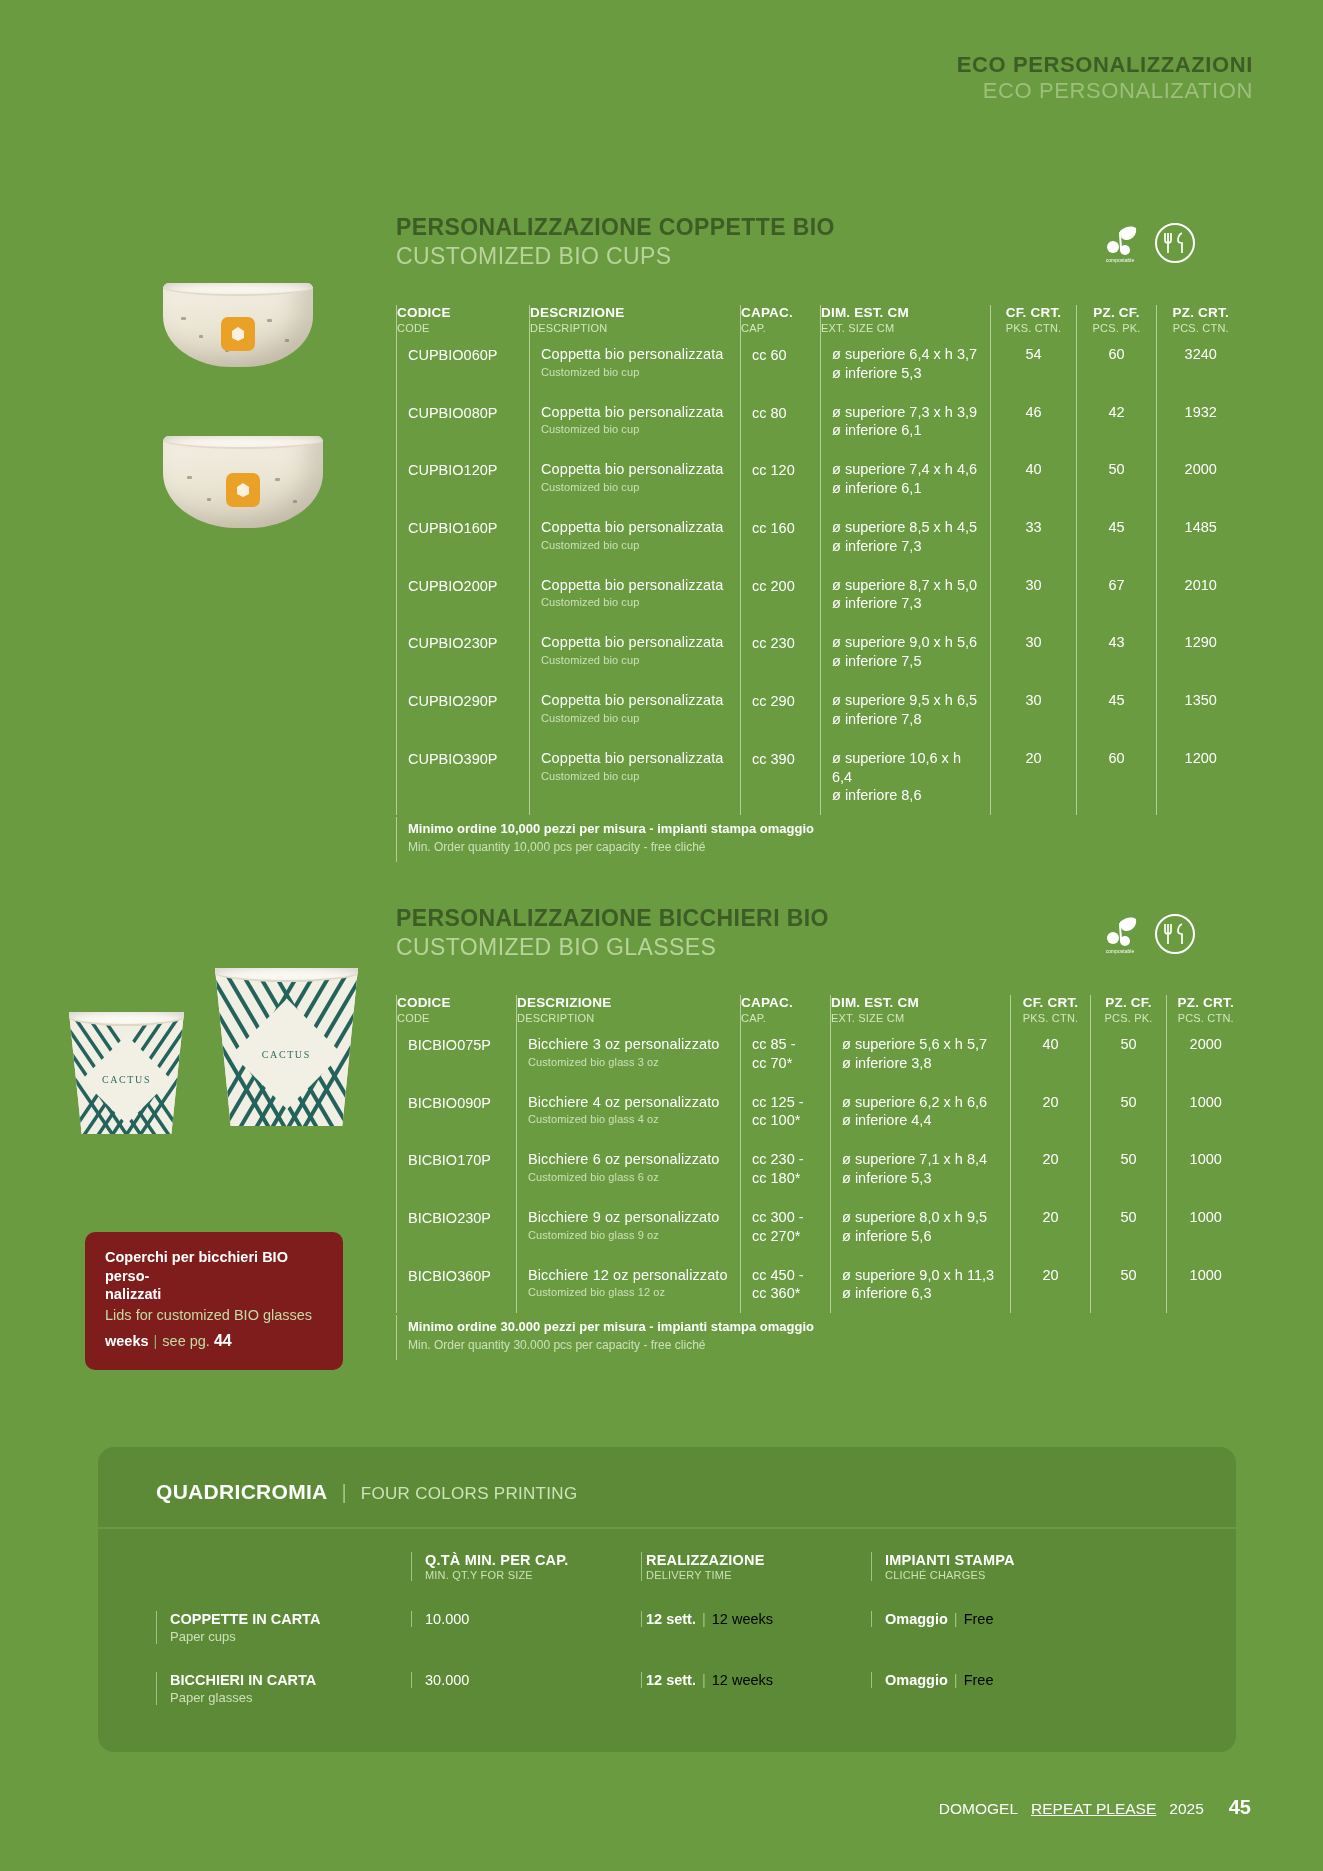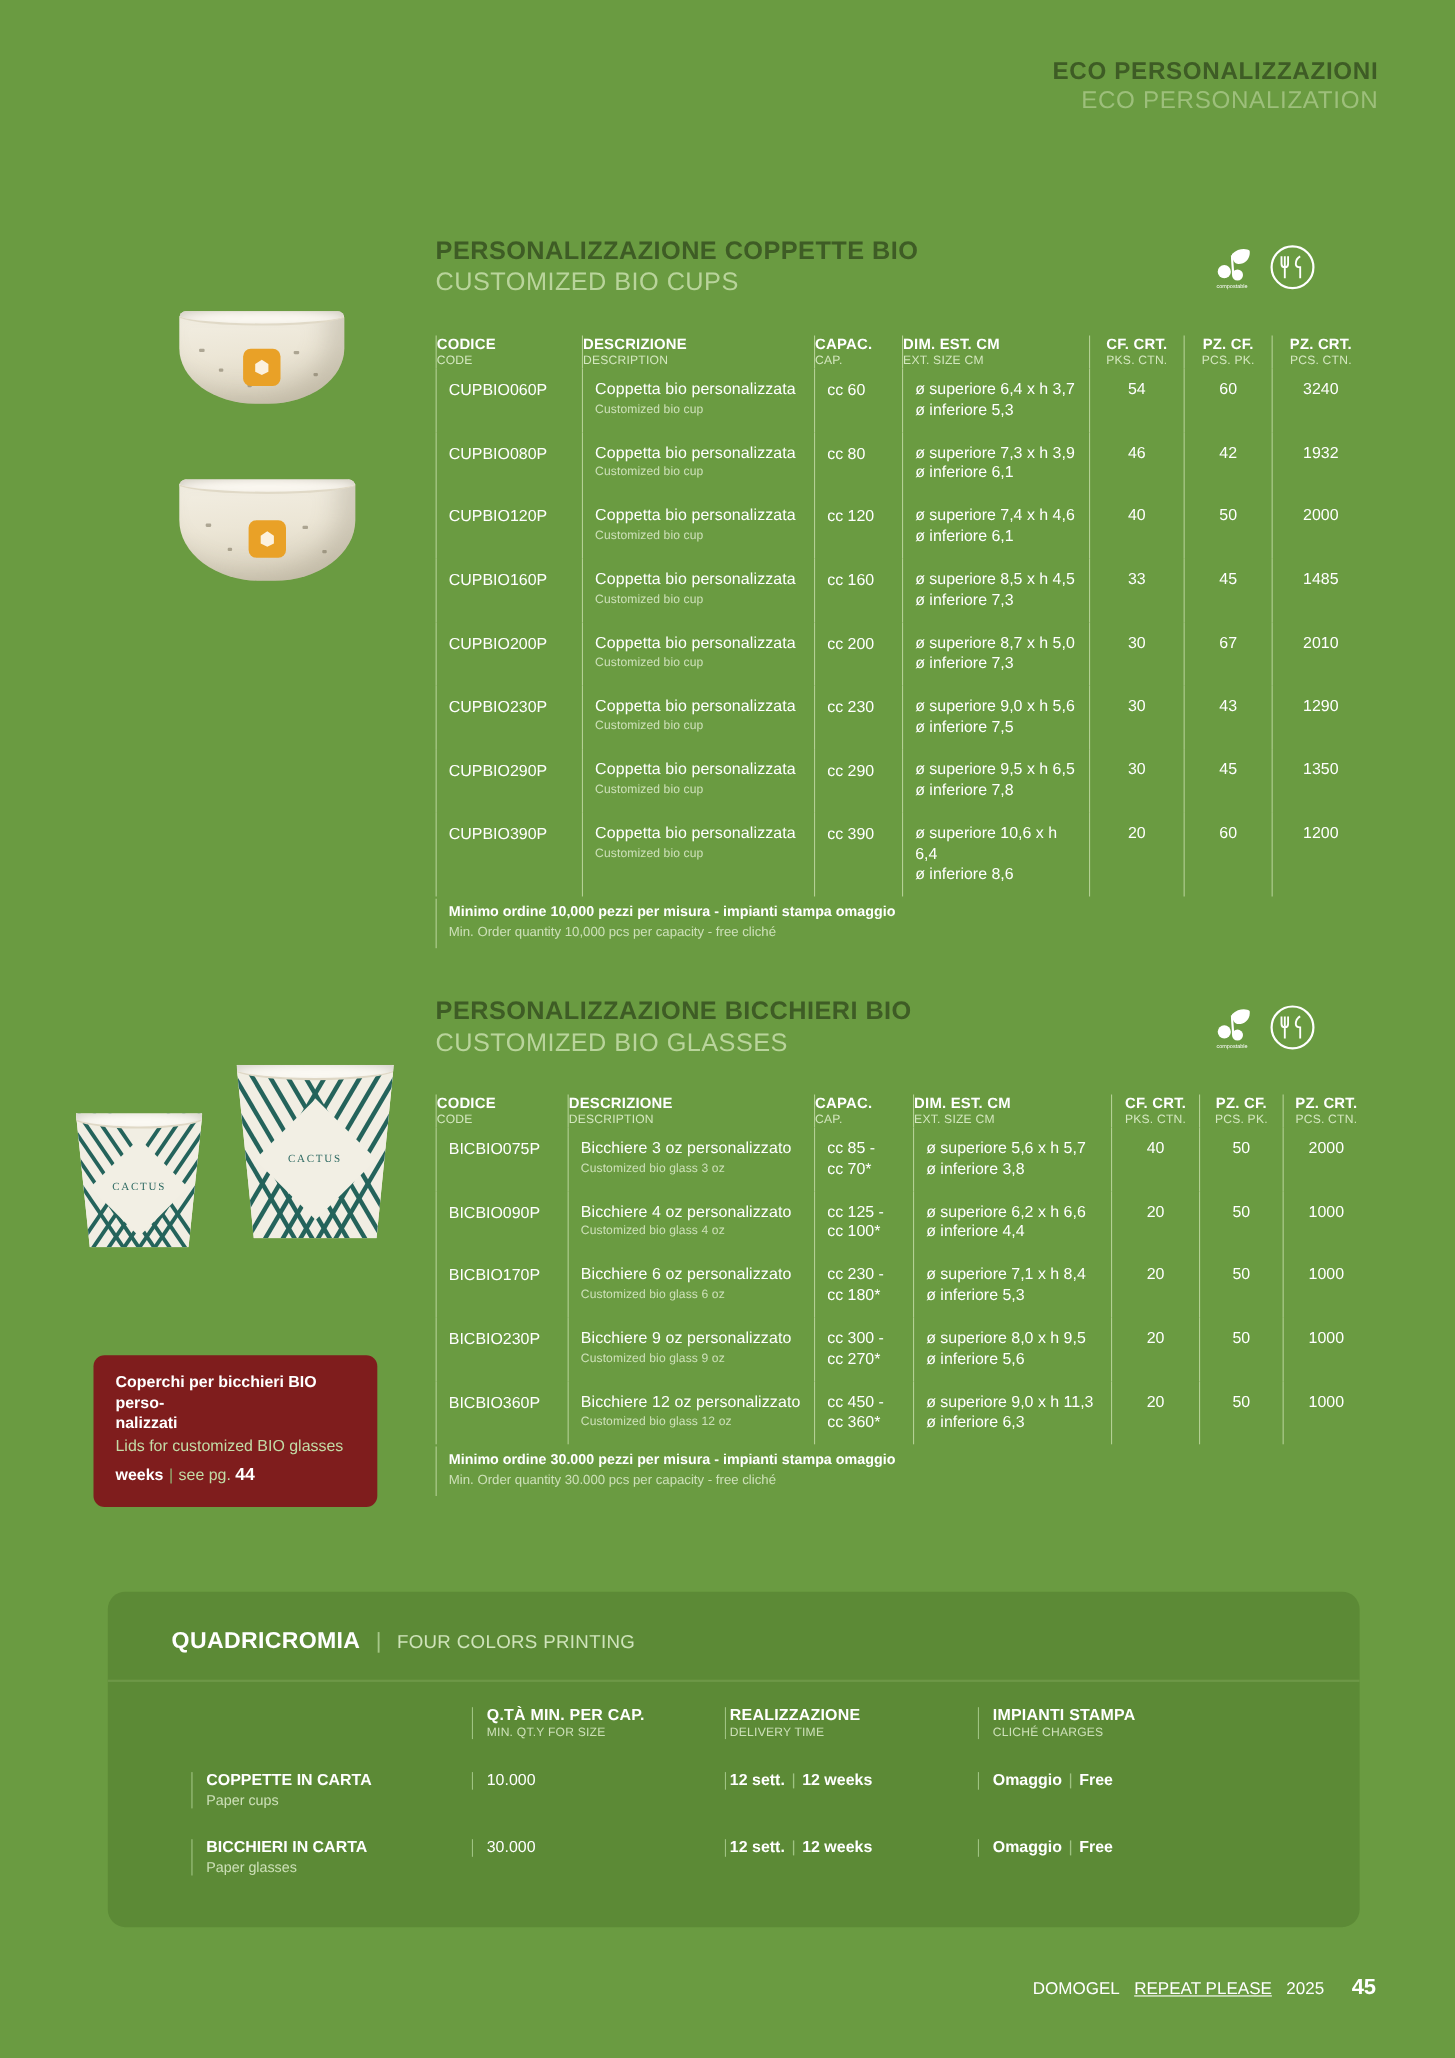--- a/index.html
+++ b/index.html
@@ -257,35 +257,35 @@
   .quad-divider {
     position: absolute;
     left: 0; top: 80px; width: 100%; height: 1.5px;
     background: #6d9747;
   }
   .quad-grid {
     position: absolute;
     left: 58px; top: 105px;
     width: 1030px;
   }
-  .qrow { display: flex; align-items: flex-start; justify-content: center; }
+  .qrow { display: flex; align-items: flex-start; }
   .qcol-label { width: 255px; padding-left: 13px; border-left: 1.5px solid #9fc382; }
   .qcol-a { width: 230px; padding-left: 13px; border-left: 1.5px solid #9fc382; }
   .qcol-b { width: 230px; padding-left: 4px; border-left: 1.5px solid #9fc382; }
   .qcol-c { width: 280px; padding-left: 13px; border-left: 1.5px solid #9fc382; }
   .qh-it { font-size: 14.5px; font-weight: bold; color: #ffffff; letter-spacing: 0.2px; }
   .qh-en { font-size: 11px; color: #cde0b8; margin-top: 1px; letter-spacing: 0.2px; }
   .qrow.head { padding-bottom: 30px; }
   .qrow.body { padding-bottom: 28px; }
   .qv-it { font-size: 14.5px; font-weight: bold; color: #ffffff; }
   .qv-en { font-size: 13px; color: #cde0b8; margin-top: 2px; }
   .qv-plain { font-size: 14.5px; color: #ffffff; }
   .qv-pair { font-size: 14.5px; color: #ffffff; font-weight: bold; }
   .qv-pair .sep { color: #9fc382; font-weight: normal; margin: 0 6px; }
-  .qv-pair .light { color: #ffffff; font-weight: bold; margin-top: 43px; }
+  .qv-pair .light { color: #000000; font-weight: normal; margin-top: 43px; }
 
   
   .footer {
     position: absolute;
     right: 72px; bottom: 52px;
     display: flex; align-items: baseline; gap: 13px;
     font-size: 15.5px;
   }
   .footer .f-brand { color: #ffffff; }
   .footer .f-repeat { color: #ffffff; font-weight: normal; text-decoration: underline; }

